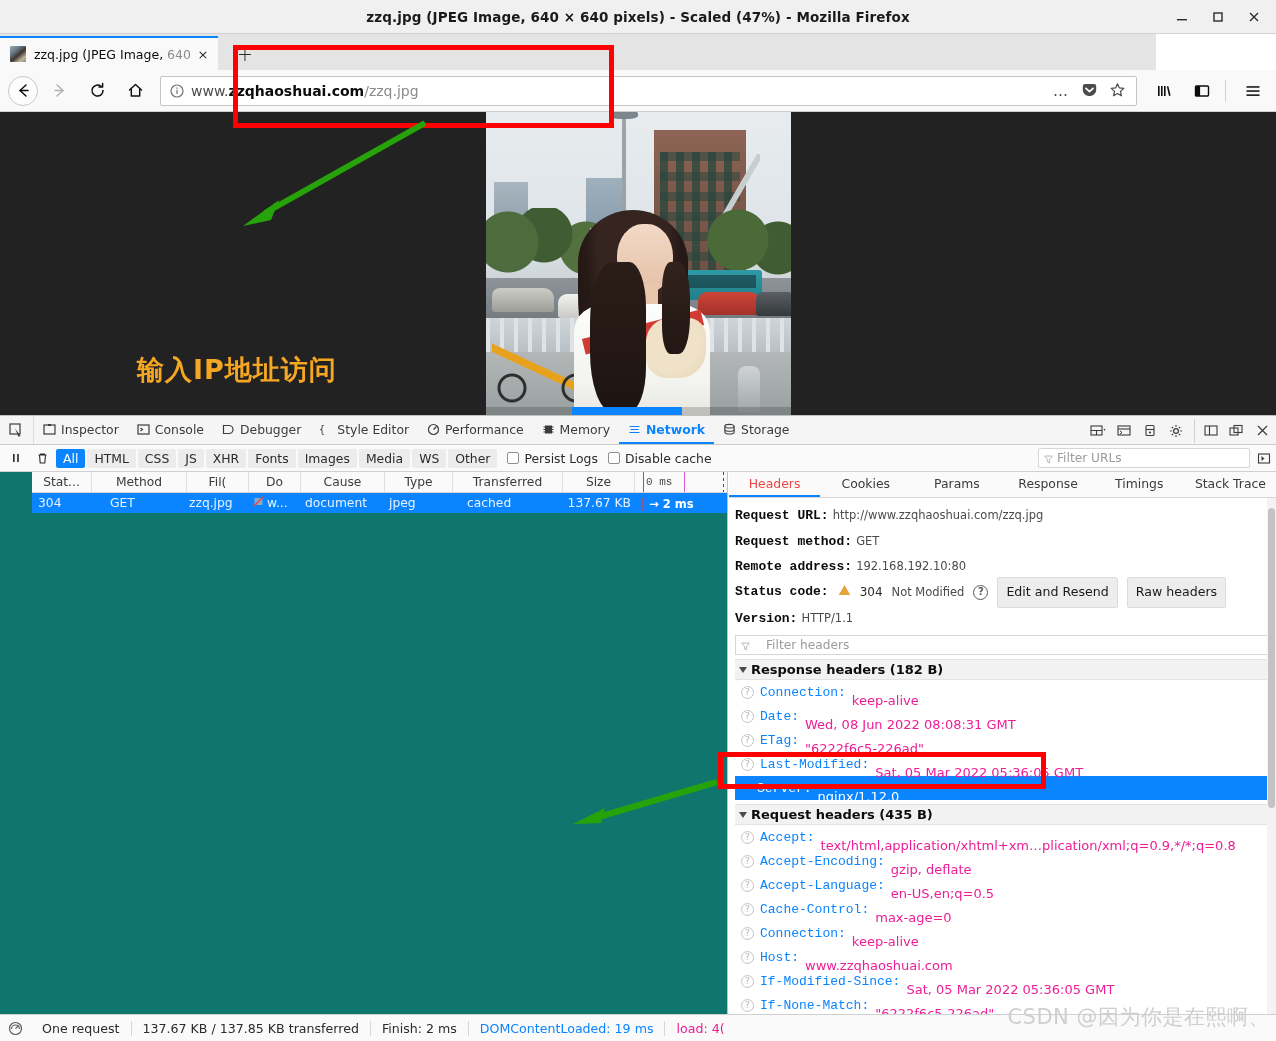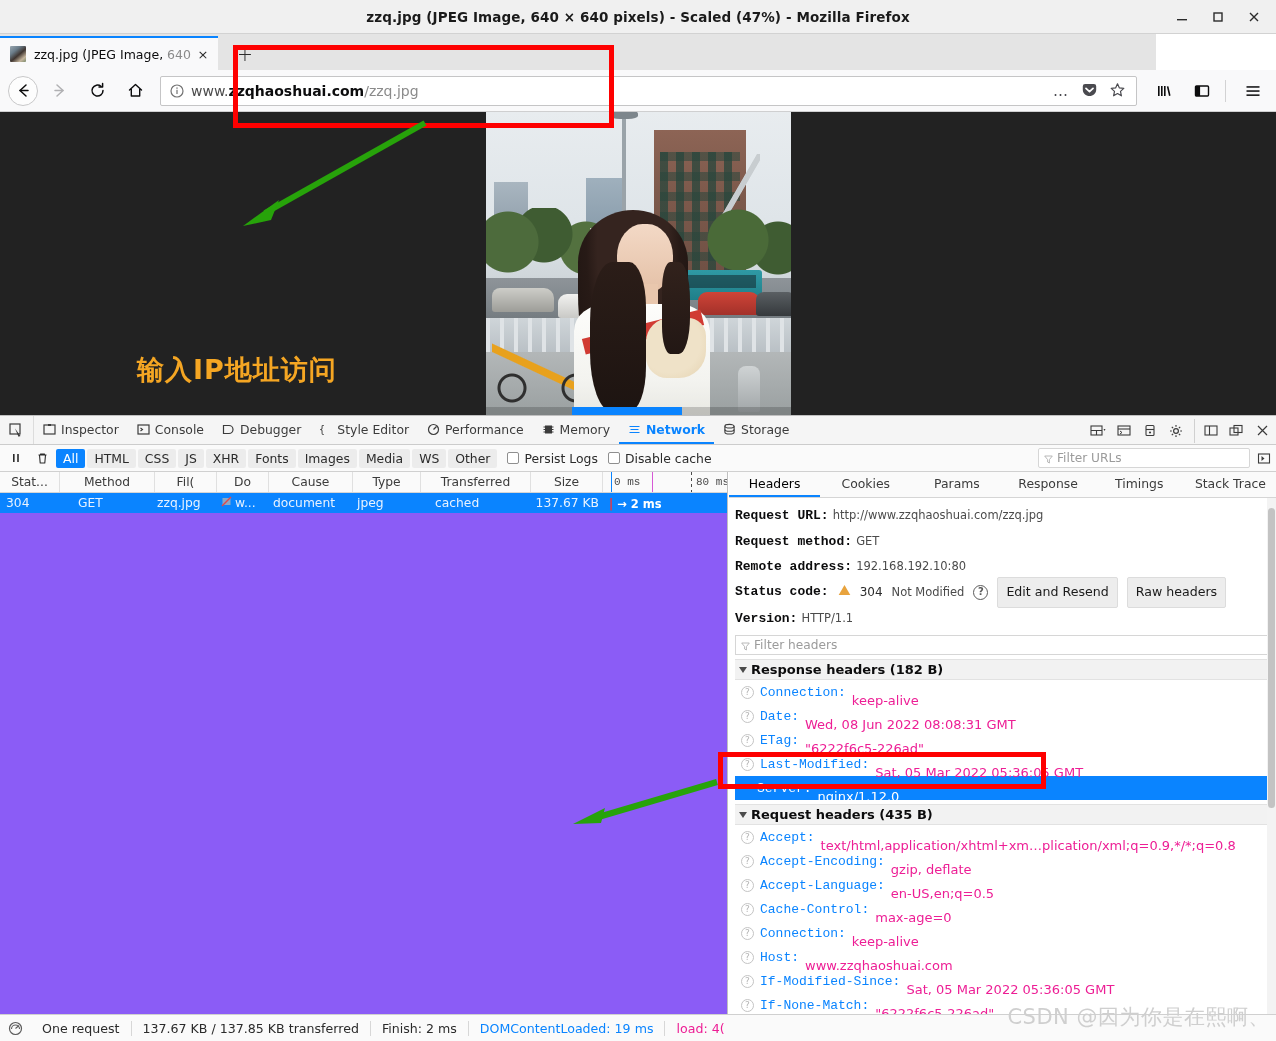--- a/index.html
+++ b/index.html
@@ -337,21 +337,21 @@
   .filter-urls .ph { font-size: 12.2px; color: #9b9b9b; }
   .fb-right-ico {
     position: absolute; right: 3px; top: 4px; width: 19px; height: 19px;
     display: flex; align-items: center; justify-content: center; color: #3b3b3b;
   }
 
   
   .dt-split { position: relative; height: 570px; }
   .req-pane {
     position: absolute; left: 0; top: 0; width: 728px; height: 570px;
-    background: #8b5cf6; border-right: 1px solid #c0c0c0; overflow: hidden;
+    background: #0f766e; border-right: 1px solid #c0c0c0; overflow: hidden; padding-left: 32px;
   }
   .req-head {
     display: flex; height: 21px; background: #fafafa;
     border-bottom: 1px solid #d5d5d5; font-size: 12.3px; color: #3b3b3b;
   }
   .req-head .c {
     display: flex; align-items: center; justify-content: center;
     border-right: 1px solid #e0e0e0; white-space: nowrap; overflow: hidden;
   }
   .req-row {
@@ -374,38 +374,38 @@
     position: absolute; left: 729px; top: 0; width: 547px; height: 570px;
     background: #fff; overflow: hidden;
   }
   .det-tabs {
     display: flex; height: 26px; background: #fafafa; border-bottom: 1px solid #d5d5d5;
   }
   .det-tab {
     flex: 1 1 0; display: flex; align-items: center; justify-content: center;
     font-size: 12.4px; color: #3b3b3b; border-bottom: 2px solid transparent;
   }
-  .det-tab.active { color: #000000; border-bottom-color: #0a84ff; }
+  .det-tab.active { color: #ef4444; border-bottom-color: #0a84ff; }
   .det-body { padding: 5px 0 0 6px; }
   .kv { font-size: 13px; line-height: 24.5px; color: #0c0c0d; white-space: nowrap; }
   .kv b { font-weight: bold; font-family: Liberation Mono, monospace; }
   .kv .v { font-size: 11.5px; color: #4b4b4b; }
   .status-row { display: flex; align-items: center; gap: 9px; height: 26px; }
   .help-circle {
     width: 15px; height: 15px; border: 1.4px solid #5b5b5b; border-radius: 50%;
     display: flex; align-items: center; justify-content: center;
     font-size: 10px; color: #5b5b5b; font-weight: bold;
   }
   .minibtn {
     background: #ededed; border: 1px solid #dcdcdc; border-radius: 2px;
     padding: 2px 8px; font-size: 12.6px; color: #1a1a1a;
   }
   .hdr-filter {
     margin: 4px 6px 0 0; height: 20px; background: #fff; border: 1px solid #d6d6d6;
-    display: flex; align-items: center; gap: 4px; padding: 0 5px;
+    display: flex; align-items: center; gap: 16px; padding: 0 5px;
   }
   .hdr-filter .ph { font-size: 12.2px; color: #9b9b9b; }
   .sect {
     background: #f2f2f2; border-top: 1px solid #e2e2e2; border-bottom: 1px solid #e2e2e2;
     height: 21px; display: flex; align-items: center; gap: 4px; padding-left: 4px;
     font-size: 13px; font-weight: bold; color: #0c0c0d; margin-top: 4px;
   }
   .tri { width: 0; height: 0; border-left: 4.5px solid transparent; border-right: 4.5px solid transparent; border-top: 6px solid #4b4b4b; }
   .hrow { display: flex; align-items: center; height: 24px; gap: 6px; padding-left: 6px; font-size: 13px; white-space: nowrap; }
   .hrow .q {

